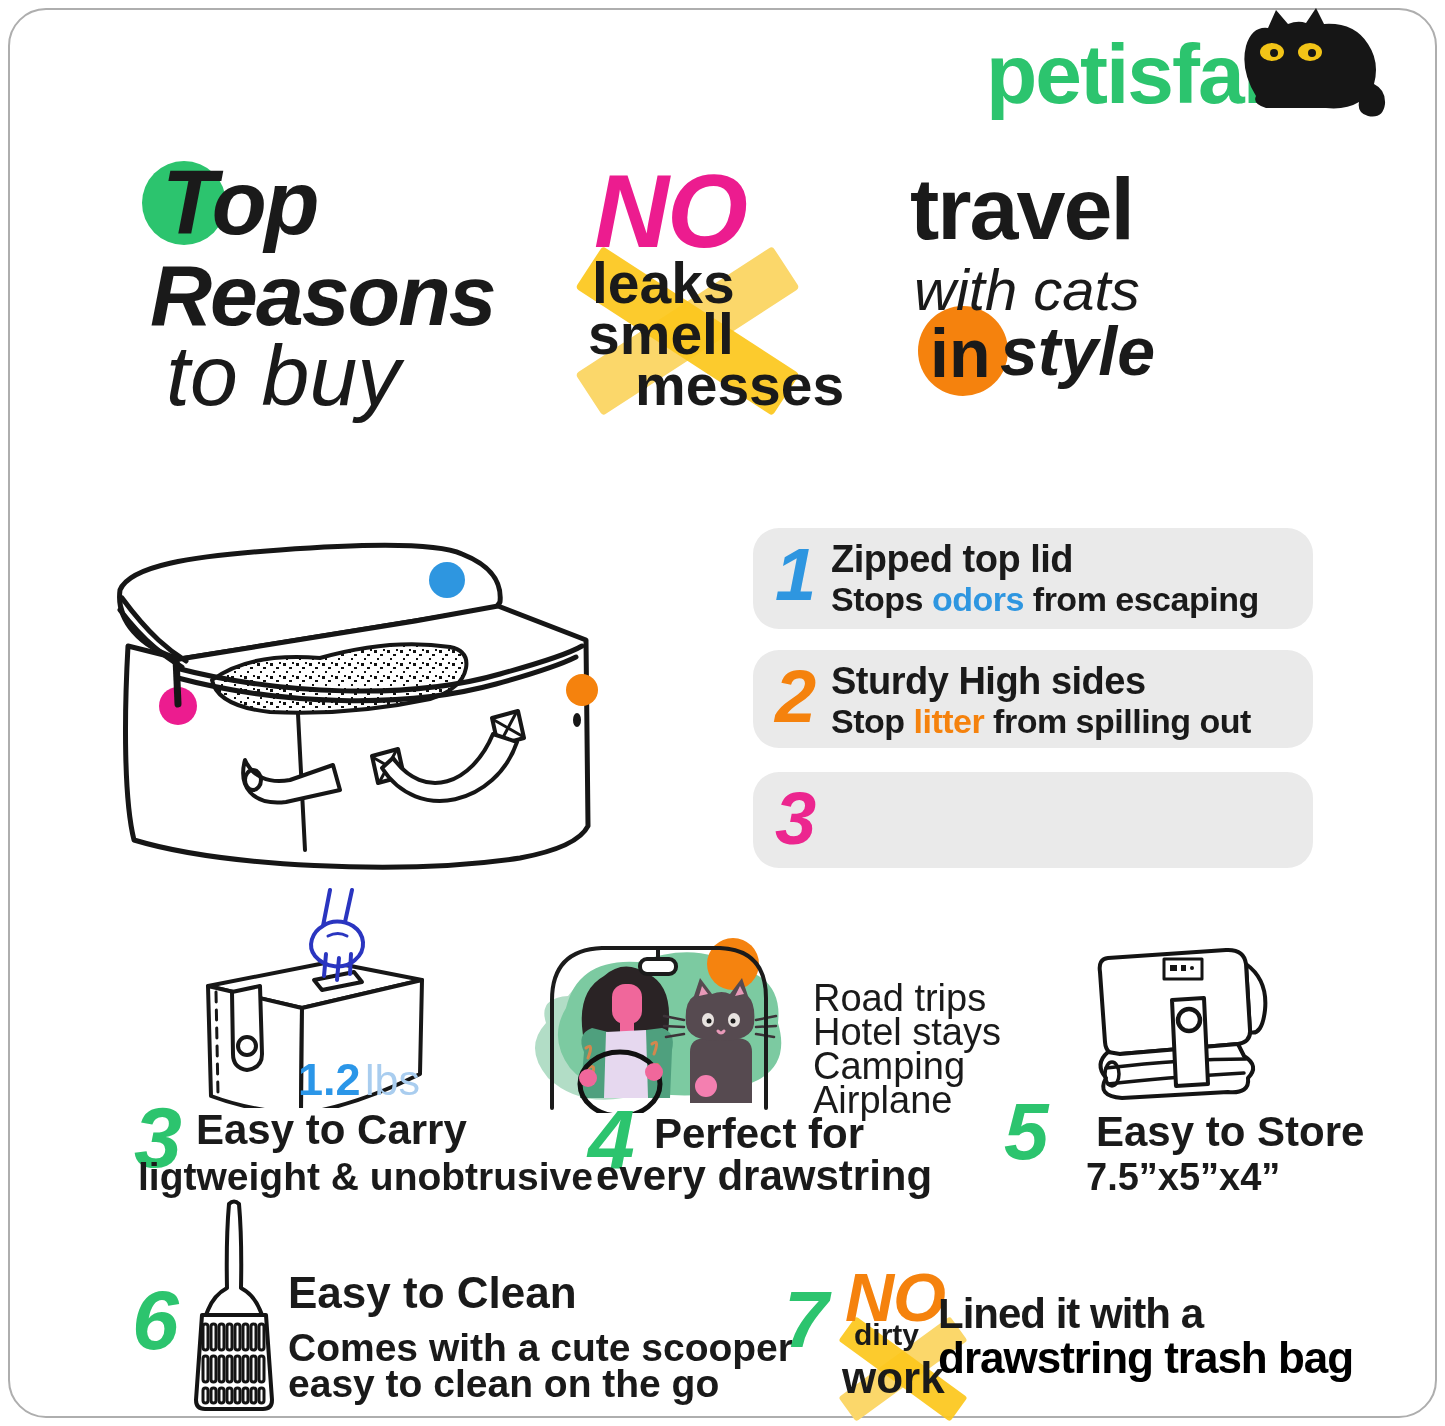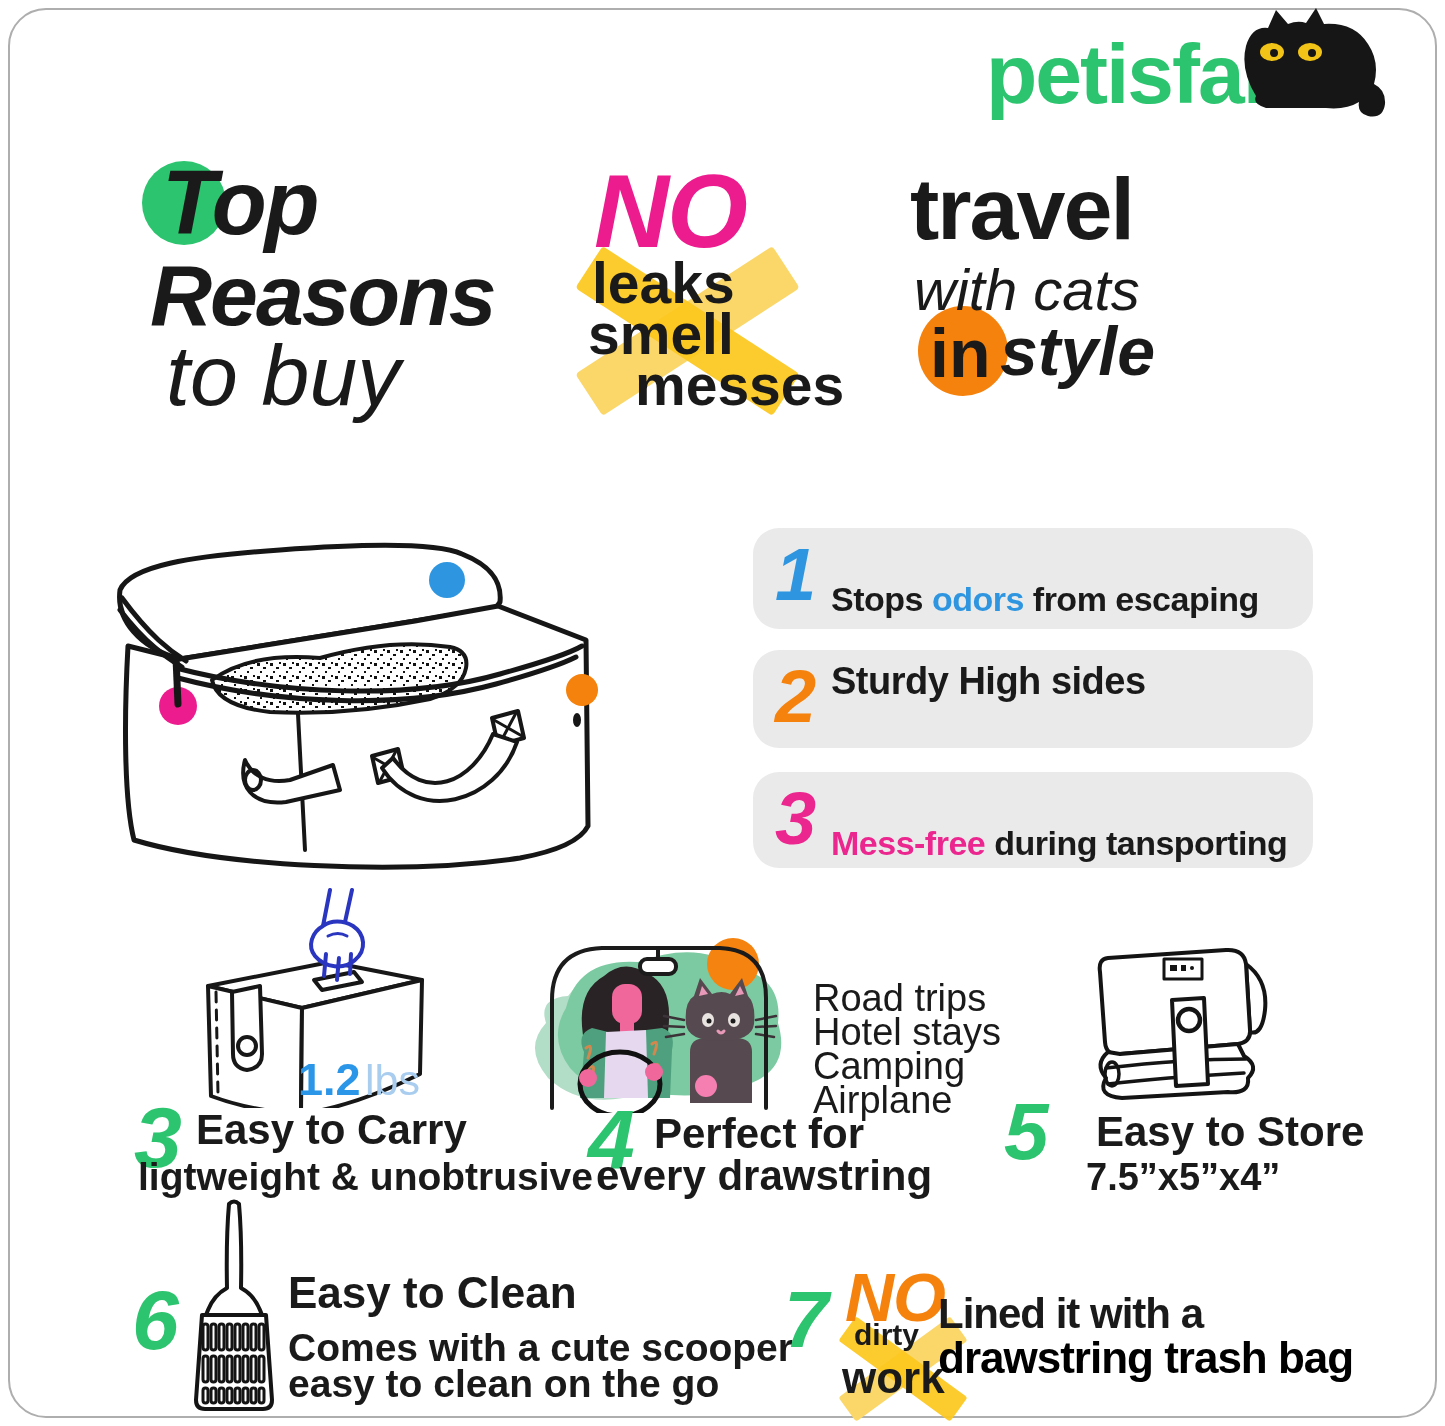--- a/index.html
+++ b/index.html
@@ -131,29 +131,30 @@
     <path d="M272,238 L298,231 L304,258 L278,265 Z" fill="#fff" stroke-width="4"></path>
     <path d="M274,240 L302,256 M296,233 L280,263" stroke-width="3"></path>
     <path d="M392,200 L418,193 L424,220 L398,227 Z" fill="#fff" stroke-width="4"></path>
     <path d="M394,202 L422,218 M416,195 L400,225" stroke-width="3"></path>
     <path d="M293,240 C325,284 372,266 393,216 L417,224 C396,286 318,306 282,250 Z" fill="#fff" stroke-width="4"></path>
   </svg>
 </div>
 
 <div class="abs fbox f1">
   <div class="f-num c-blue">1</div>
+  <div class="f-title">Zipped top lid</div>
   <div class="f-desc"><span>Stops </span><span class="c-blue">odors</span><span> from escaping</span></div>
 </div>
 <div class="abs fbox f2">
   <div class="f-num c-orange">2</div>
   <div class="f-title">Sturdy High sides</div>
+  <div class="f-desc"><span>Stop </span><span class="c-orange">litter</span><span> from spilling out</span></div>
 </div>
 <div class="abs fbox f3">
   <div class="f-num c-pink">3</div>
-  <div class="f-desc"><span></span><span class="c-pink">Mess-free</span><span> during tansporting</span></div>
 </div>
 
 <div class="abs illus" style="left:180px;top:888px;">
   <svg width="250" height="220" viewBox="0 0 250 220" fill="none" stroke="#171717" stroke-width="4" stroke-linecap="round" stroke-linejoin="round">
     <path d="M148,58 L166,54 L172,96 L154,100 Z" fill="#c8cdd3" stroke="#555" stroke-width="3"></path>
     <path d="M150,2 L143,38 M172,2 L165,34" stroke="#2a35c0"></path>
     <path d="M28,98 L150,74 L242,92 L122,120 Z" fill="#fff"></path>
     <path d="M28,98 L31,208 C60,219 90,224 121,226 L122,120 Z" fill="#fff"></path>
     <path d="M122,120 L242,92 L240,186 C200,206 160,220 121,226 Z" fill="#fff"></path>
     <path d="M36,104 L38,206" stroke-dasharray="10 8" stroke-width="3"></path>

